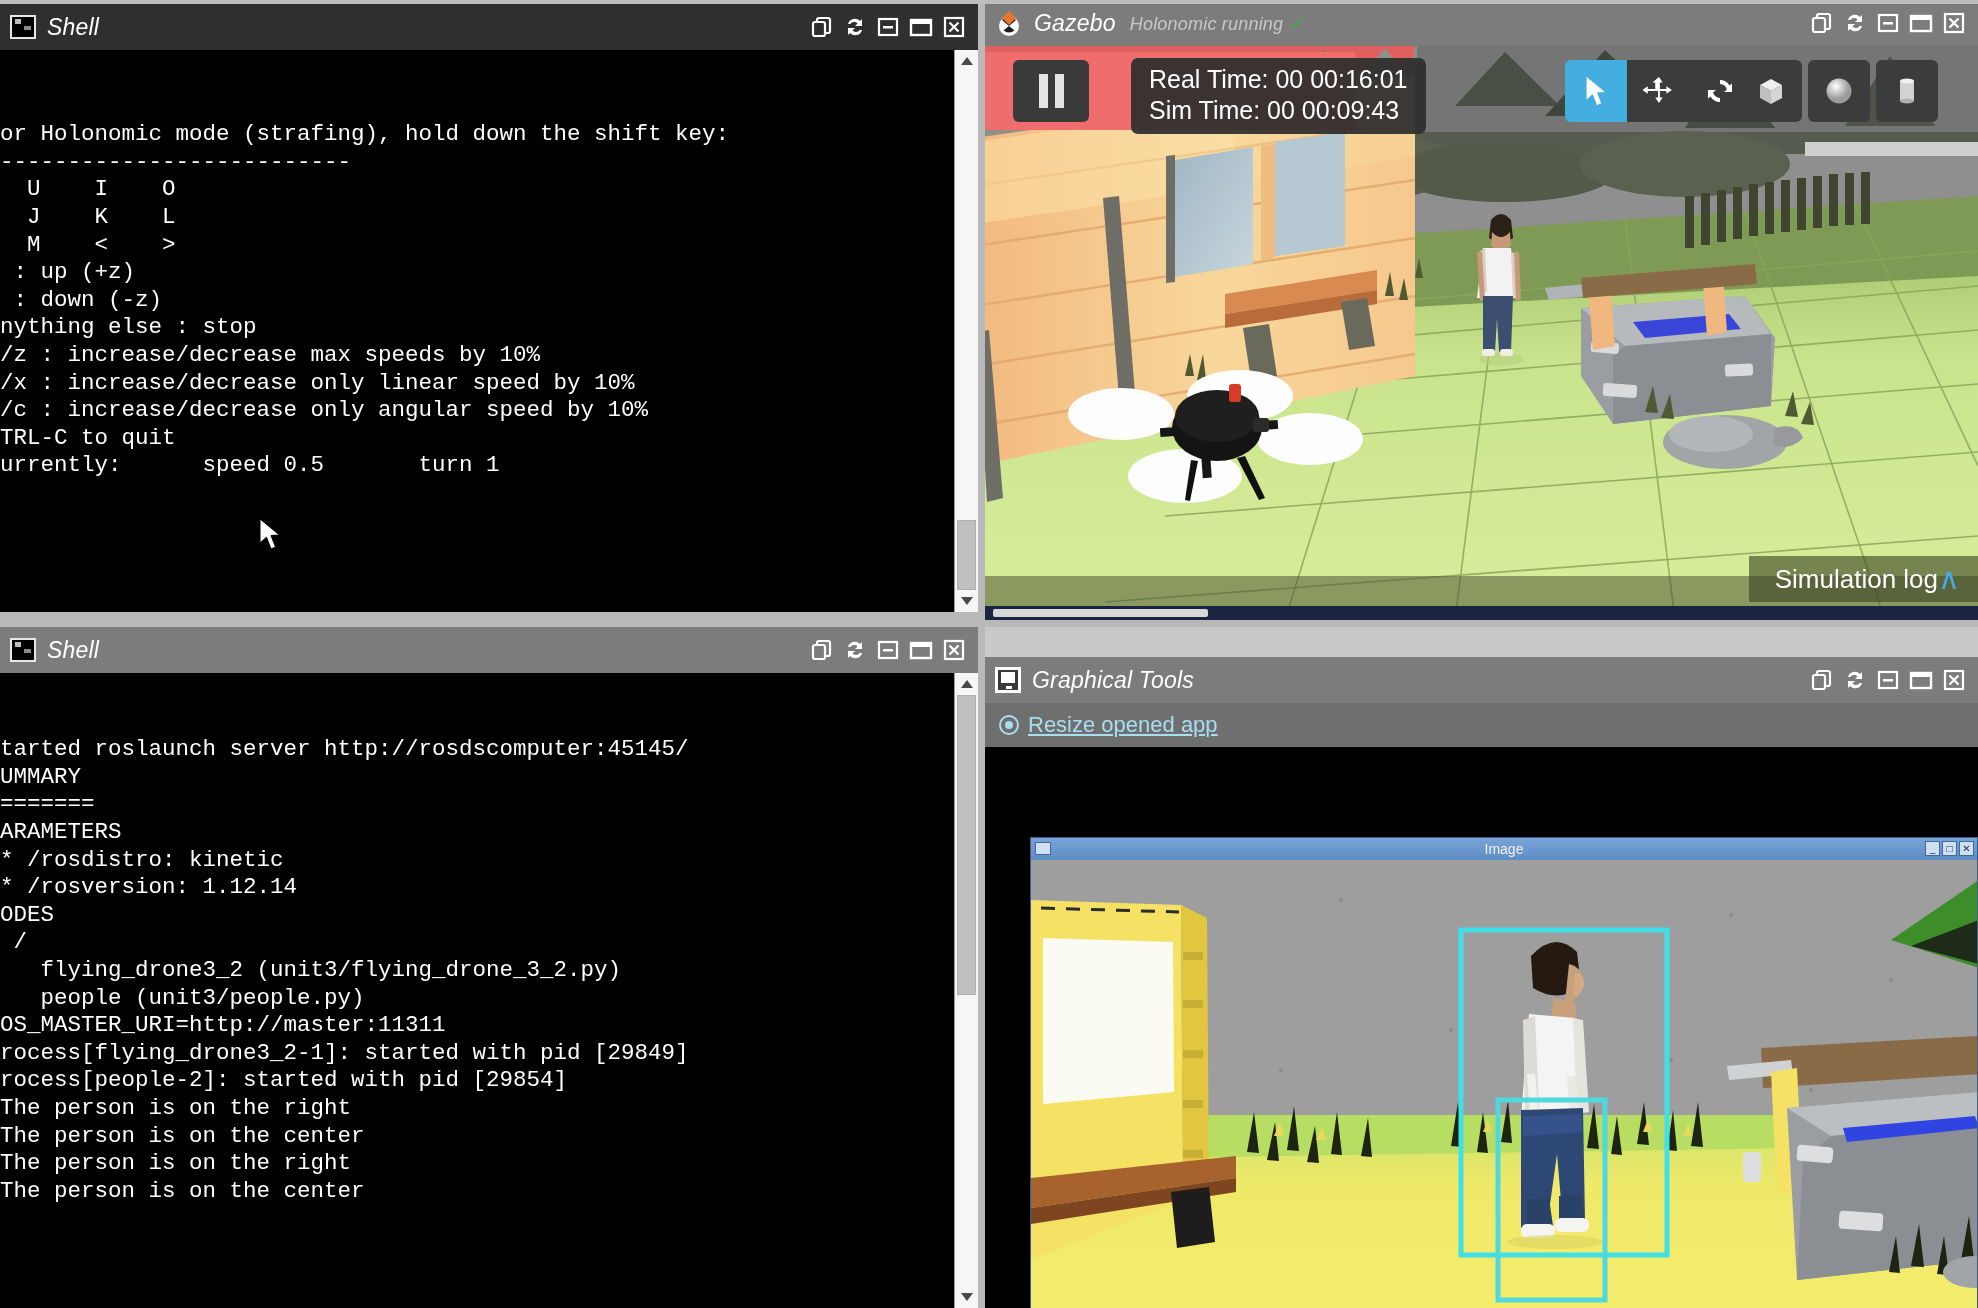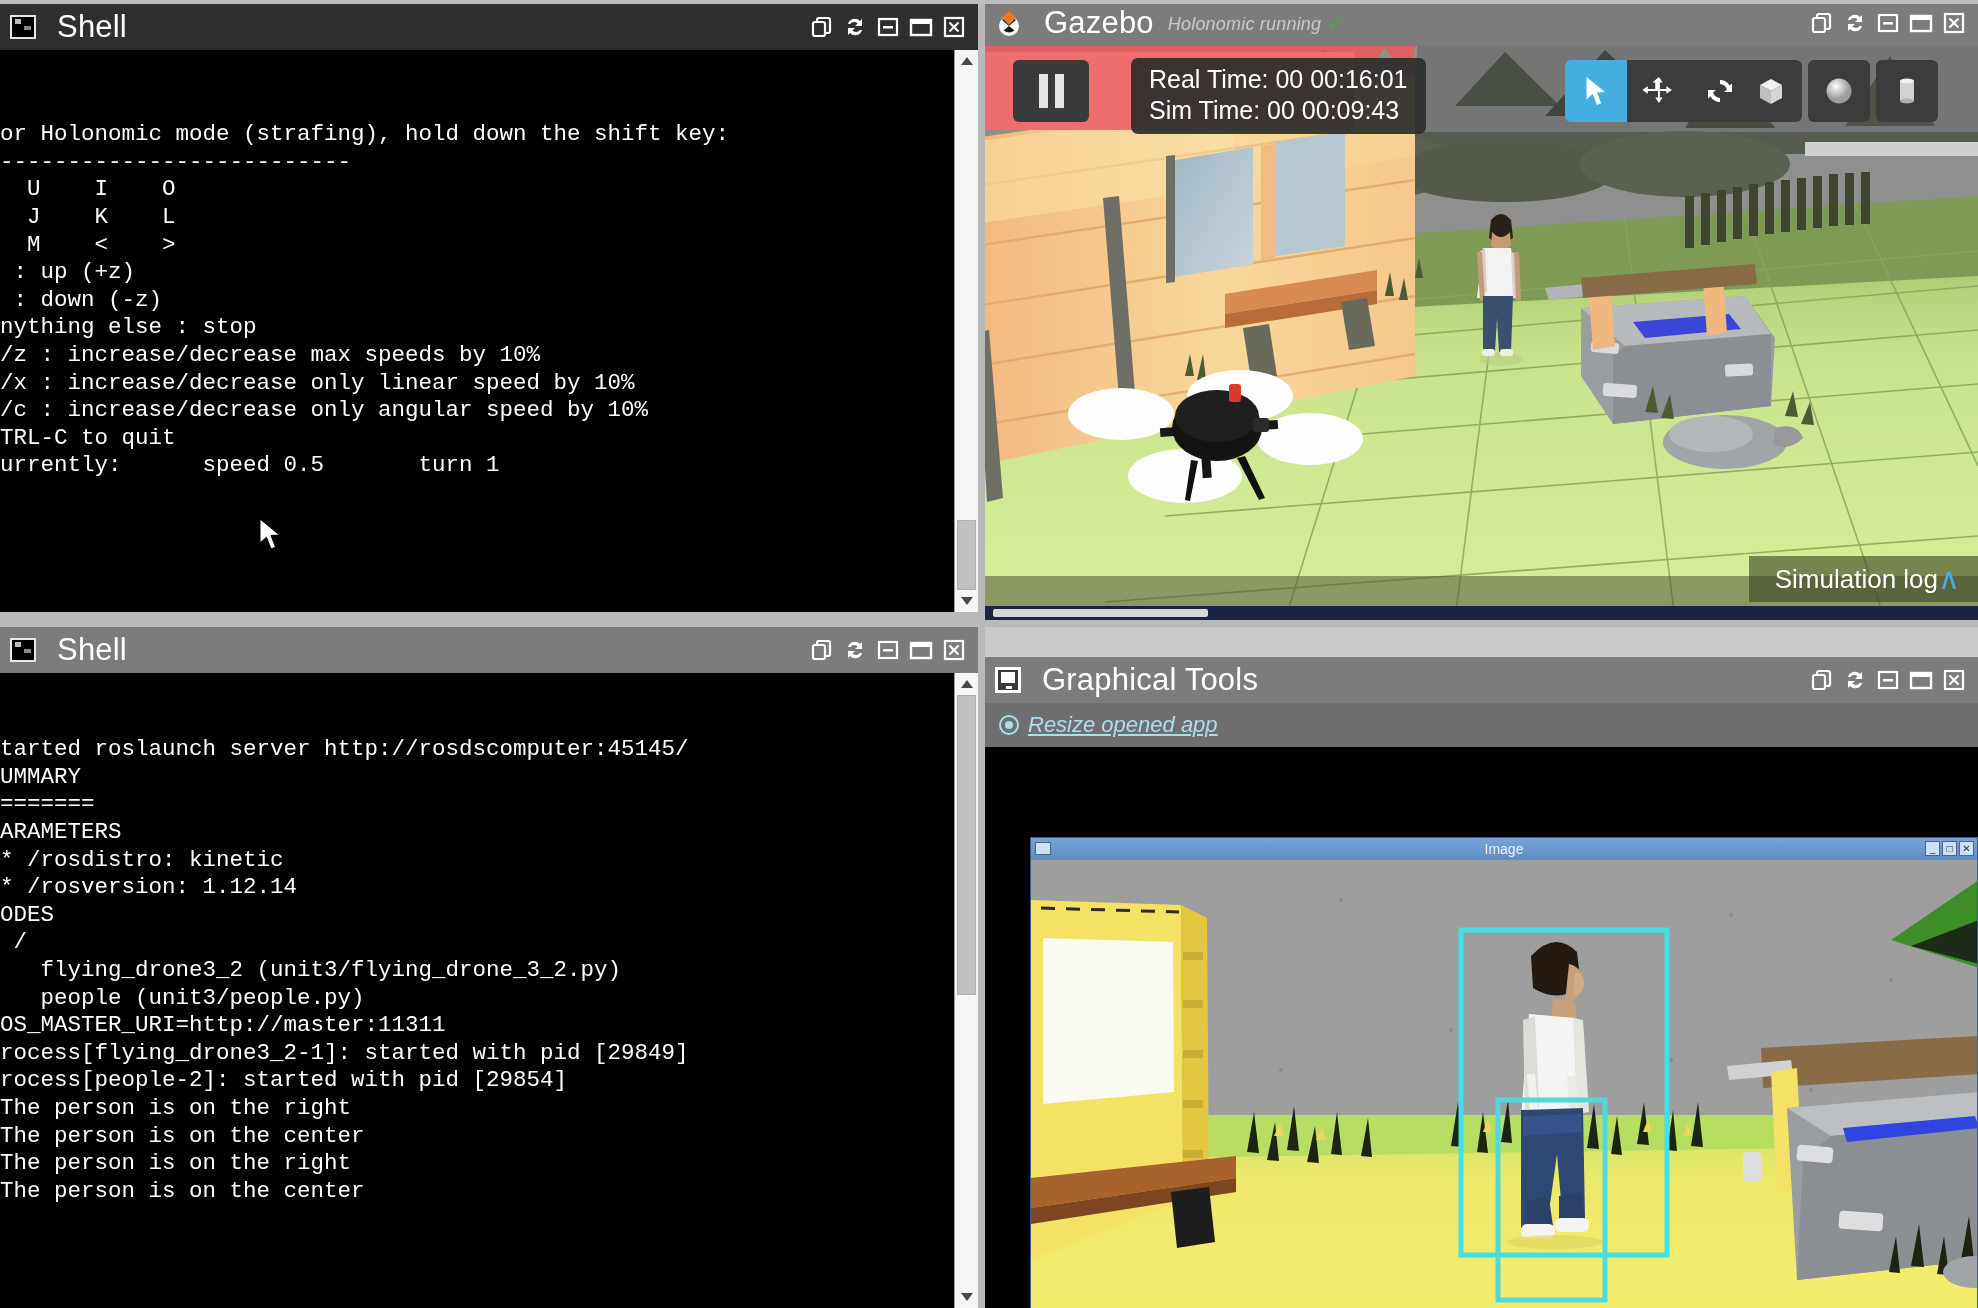--- a/index.html
+++ b/index.html
@@ -13,21 +13,21 @@
 
   
   .win { position: absolute; overflow: hidden; background:#000; }
   .titlebar {
     height: 46px; display: flex; align-items: center;
     padding: 0 8px 0 10px;
     font-size: 22px; color: #fff; letter-spacing: .2px;
   }
   .titlebar.dark { background: #2f2f2f; }
   .titlebar.grey { background: #7c7c7c; }
-  .title-text { margin-left: 21px; font-size: 31px; }
+  .title-text { margin-left: 11px; font-size: 23px; font-style: italic; }
   .title-sub { margin-left: 14px; font-size: 18px; font-style: italic; color:#c8c8c8; }
   .check { color:#3fae3f; font-size:20px; margin-left:6px; font-style:normal; }
   .winbtns { margin-left:auto; display:flex; align-items:center; gap: 9px; padding-right:4px; }
   .wb { width: 24px; height: 24px; position: relative; cursor: pointer; }
 
   
   .wb svg { display:block; }
 
   
   .appicon {
@@ -97,21 +97,21 @@
     position:absolute; right:0; bottom:18px; height:46px;
     display:flex; align-items:center; padding:0 18px 0 26px;
     background:rgba(60,68,36,.62); color:#fff; font-size:26px; cursor:pointer;
   }
   .gz-hscroll{position:absolute; left:0; right:0; bottom:0; height:14px; background:#1b2440;}
   .gz-hscroll i{position:absolute; left:8px; top:3px; height:8px; width:215px; background:#d8d8d8; border-radius:2px;}
 
   
   .gt-body{position:absolute; inset:46px 0 0 0; background:#000;}
   .gt-bar{height:44px; background:#6f6f6f; display:flex; align-items:center; padding-left:14px; gap:9px;}
-  .gt-link{color:#a7dff0; font-size:22px; text-decoration:underline; cursor:pointer;font-style:italic;}
+  .gt-link{color:#a7dff0; font-size:22px; text-decoration:underline; cursor:pointer;}
   .radio{width:20px;height:20px;border:2px solid #a7dff0;border-radius:50%;position:relative;flex:none;}
   .radio::after{content:"";position:absolute;left:4px;top:4px;width:8px;height:8px;border-radius:50%;background:#a7dff0;}
   .gt-canvas{position:absolute; inset:44px 0 0 0; background:#000; overflow:hidden;}
 
   
   .imgwin{position:absolute; overflow:hidden; background:#000; border:1px solid #3a5f8a;}
   .imgwin-title{
     height:22px; background:linear-gradient(#7aa4d8,#5d8cc4); display:flex; align-items:center;
     justify-content:center; color:#f0f0f0; font-size:14px; position:relative;
   }

